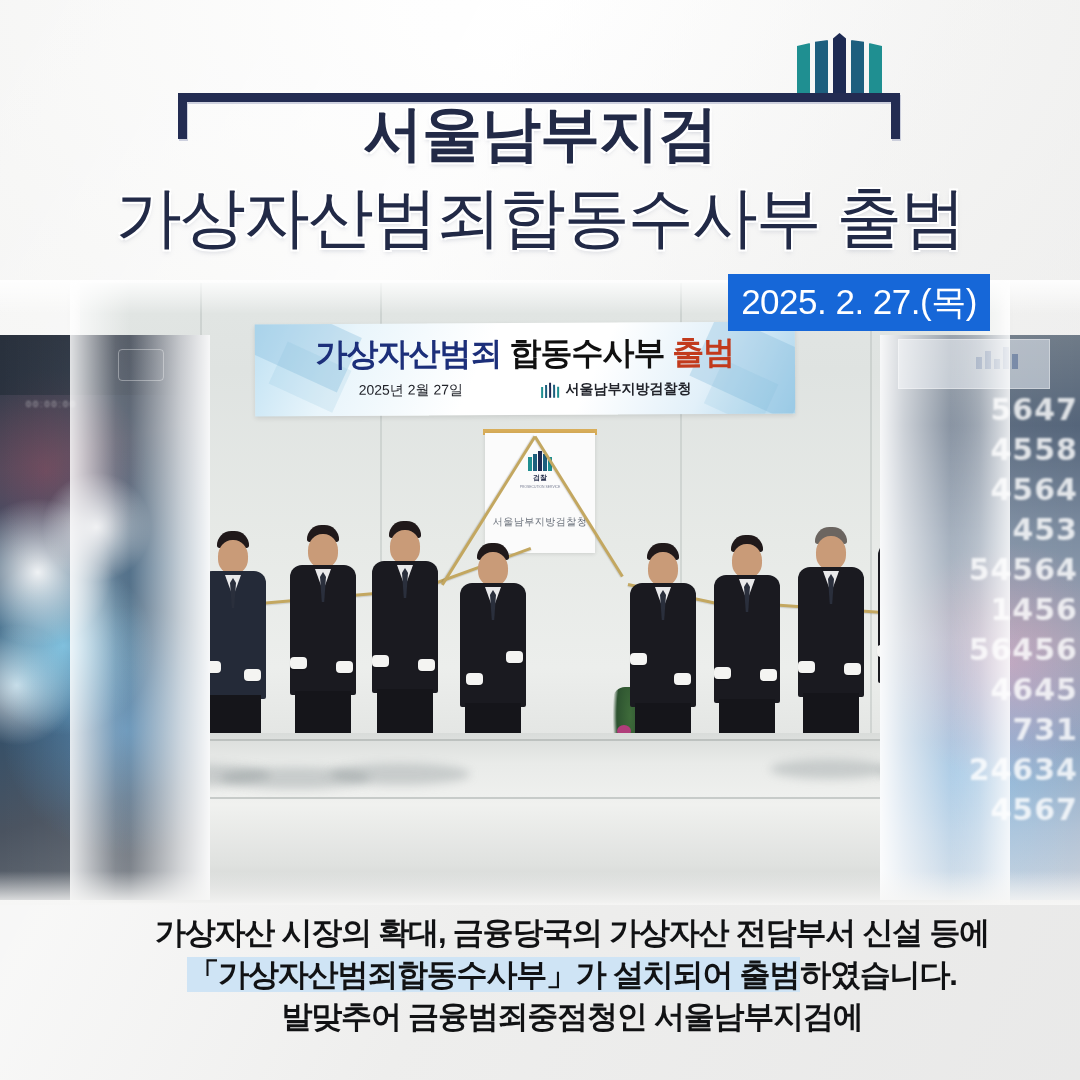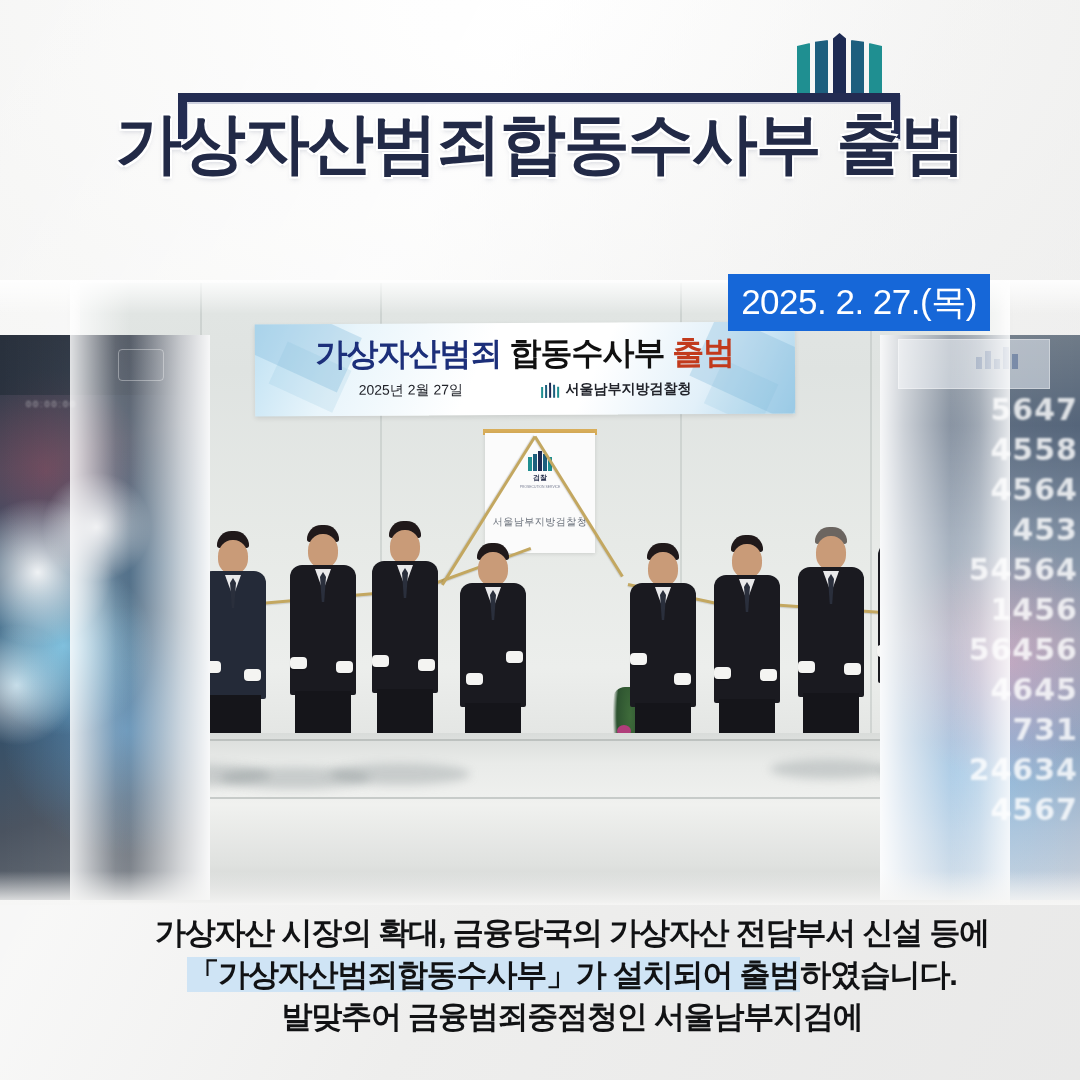--- a/index.html
+++ b/index.html
@@ -81,23 +81,23 @@
   .title-line1 {
     font-size: 60px;
     font-weight: 700;
     letter-spacing: -1px;
     text-shadow:
        2px 2px 0 #ffffff, -2px 2px 0 #ffffff,
        2px -2px 0 #ffffff, -2px -2px 0 #ffffff,
        0 3px 4px rgba(140,145,165,0.35);
   }
   .title-line2 {
-    margin-top: 6px;
+    margin-top: 20px;
     font-size: 66px;
-    font-weight: 700;
+    font-weight: 400;
     letter-spacing: -2px;
     text-shadow:
        2px 2px 0 #ffffff, -2px 2px 0 #ffffff,
        2px -2px 0 #ffffff, -2px -2px 0 #ffffff,
        0 3px 5px rgba(140,145,165,0.35);
   }
 
   
   .date-badge {
     position: absolute;
@@ -550,20 +550,21 @@
     <span class="logo-bar b1"></span>
     <span class="logo-bar b2"></span>
     <span class="logo-bar b3"></span>
     <span class="logo-bar b4"></span>
     <span class="logo-bar b5"></span>
   </div>
 
   <div class="bracket"></div>
 
   <div class="title-block">
+    <div class="title-line1">서울남부지검</div>
     <div class="title-line2">가상자산범죄합동수사부 출범</div>
   </div>
 
   <div class="date-badge">2025. 2. 27.(목)</div>
 
   <div class="photo-wrap">
 
     <div class="photo-main">
 
       <div class="wall-seam" style="left:120px;"></div>

